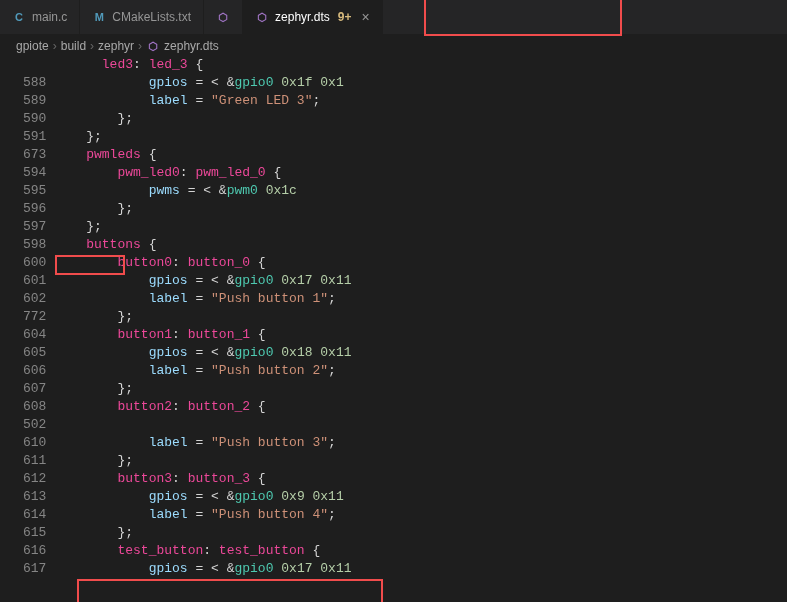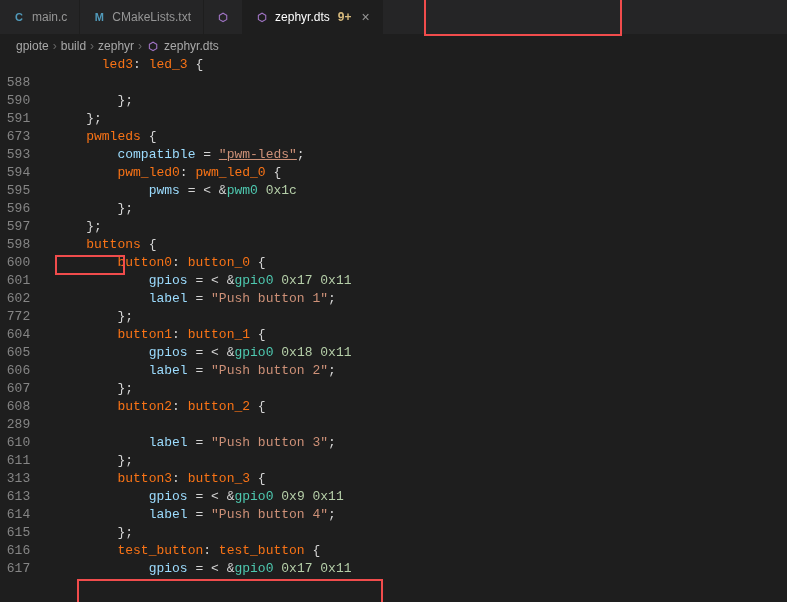--- a/index.html
+++ b/index.html
@@ -12,24 +12,24 @@
 .tab-icon.m { color:#519aba; }
 .tab-icon.ov { color:#a074c4; }
 .tab-icon.dts { color:#a074c4; }
 .tab-diff { color:#d7ba7d; font-weight:bold; margin-left:2px; }
 .close-x { color:#969696; margin-left:4px; font-size:14px; }
 .highlight-box-tab { position:absolute; border:2px solid #f14c4c; top:-2px; left:424px; width:198px; height:38px; pointer-events:none; }
 .breadcrumb { display:flex; align-items:center; padding:4px 16px; font-size:12px; color:#a9a9a9; font-family:'Segoe UI',sans-serif; gap:4px;text-align:center; }
 .breadcrumb .sep { color:#666; }
 .editor { position:relative; }
 .line { display:flex; height:18px; }
-.gutter { width:55px; text-align:center; padding-right:18px; color:#858585; user-select:none; }
+.gutter { width:55px; text-align:left; padding-right:18px; color:#858585; user-select:none;padding-left:23px; }
 .code { white-space:pre; color:#d4d4d4; }
 .k-prop { color:#9cdcfe; }
-.k-node { color:#f97316; }
+.k-node { color:#ec4899; }
 .k-str { color:#ce9178; text-decoration:underline; }
 .k-str2 { color:#ce9178; }
 .k-ref { color:#4ec9b0; }
 .k-num { color:#b5cea8; }
 .k-punc { color:#d4d4d4; }
 .hl1 { position:absolute; border:2px solid #f14c4c; left:55px; top:198px; width:70px; height:20px; pointer-events:none; }
 .hl2 { position:absolute; border:2px solid #f14c4c; left:77px; top:522px; width:306px; height:74px; pointer-events:none; }
 .rel { position:relative; }
 </style>
 </head>
@@ -71,36 +71,37 @@
 
 <div class="editor" id="editor">
   <div class="hl1"></div>
   <div class="hl2"></div>
 <div class="line">
       <div class="gutter"></div>
       <div class="code"><span>      </span><span class="k-node">led3</span><span class="k-punc">: </span><span class="k-node">led_3</span><span class="k-punc"> {</span></div>
     </div>
     <div class="line">
       <div class="gutter">588</div>
+      <div class="code"><span>            </span><span class="k-prop">gpios</span><span class="k-punc"> = &lt; &amp;</span><span class="k-ref">gpio0</span><span class="k-punc"> </span><span class="k-num">0x1f</span><span class="k-punc"> </span><span class="k-num">0x1</span><span class="k-punc"> </span></div>
+    </div>
+    <div class="line">
+      <div class="gutter">589</div>
+      <div class="code"><span>            </span><span class="k-prop">label</span><span class="k-punc"> = </span><span class="k-str2">"Green LED 3"</span><span class="k-punc">;</span></div>
     </div>
     <div class="line">
       <div class="gutter">590</div>
       <div class="code"><span>        </span><span class="k-punc">};</span></div>
     </div>
     <div class="line">
       <div class="gutter">591</div>
       <div class="code"><span>    </span><span class="k-punc">};</span></div>
     </div>
     <div class="line">
       <div class="gutter">673</div>
       <div class="code"><span>    </span><span class="k-node">pwmleds</span><span class="k-punc"> {</span></div>
-    </div>
-    <div class="line">
-      <div class="gutter">593</div>
-      <div class="code"><span>        </span><span class="k-prop">compatible</span><span class="k-punc"> = </span><span class="k-str">"pwm-leds"</span><span class="k-punc">;</span></div>
     </div>
     <div class="line">
       <div class="gutter">594</div>
       <div class="code"><span>        </span><span class="k-node">pwm_led0</span><span class="k-punc">: </span><span class="k-node">pwm_led_0</span><span class="k-punc"> {</span></div>
     </div>
     <div class="line">
       <div class="gutter">595</div>
       <div class="code"><span>            </span><span class="k-prop">pwms</span><span class="k-punc"> = &lt; &amp;</span><span class="k-ref">pwm0</span><span class="k-punc"> </span><span class="k-num">0x1c</span><span class="k-punc"> </span></div>
     </div>
     <div class="line">
@@ -145,32 +146,32 @@
     </div>
     <div class="line">
       <div class="gutter">607</div>
       <div class="code"><span>        </span><span class="k-punc">};</span></div>
     </div>
     <div class="line">
       <div class="gutter">608</div>
       <div class="code"><span>        </span><span class="k-node">button2</span><span class="k-punc">: </span><span class="k-node">button_2</span><span class="k-punc"> {</span></div>
     </div>
     <div class="line">
-      <div class="gutter">289</div>
+      <div class="gutter">502</div>
     </div>
     <div class="line">
       <div class="gutter">610</div>
       <div class="code"><span>            </span><span class="k-prop">label</span><span class="k-punc"> = </span><span class="k-str2">"Push button 3"</span><span class="k-punc">;</span></div>
     </div>
     <div class="line">
       <div class="gutter">611</div>
       <div class="code"><span>        </span><span class="k-punc">};</span></div>
     </div>
     <div class="line">
-      <div class="gutter">313</div>
+      <div class="gutter">612</div>
       <div class="code"><span>        </span><span class="k-node">button3</span><span class="k-punc">: </span><span class="k-node">button_3</span><span class="k-punc"> {</span></div>
     </div>
     <div class="line">
       <div class="gutter">613</div>
       <div class="code"><span>            </span><span class="k-prop">gpios</span><span class="k-punc"> = &lt; &amp;</span><span class="k-ref">gpio0</span><span class="k-punc"> </span><span class="k-num">0x9</span><span class="k-punc"> </span><span class="k-num">0x11</span><span class="k-punc"> </span></div>
     </div>
     <div class="line">
       <div class="gutter">614</div>
       <div class="code"><span>            </span><span class="k-prop">label</span><span class="k-punc"> = </span><span class="k-str2">"Push button 4"</span><span class="k-punc">;</span></div>
     </div>

